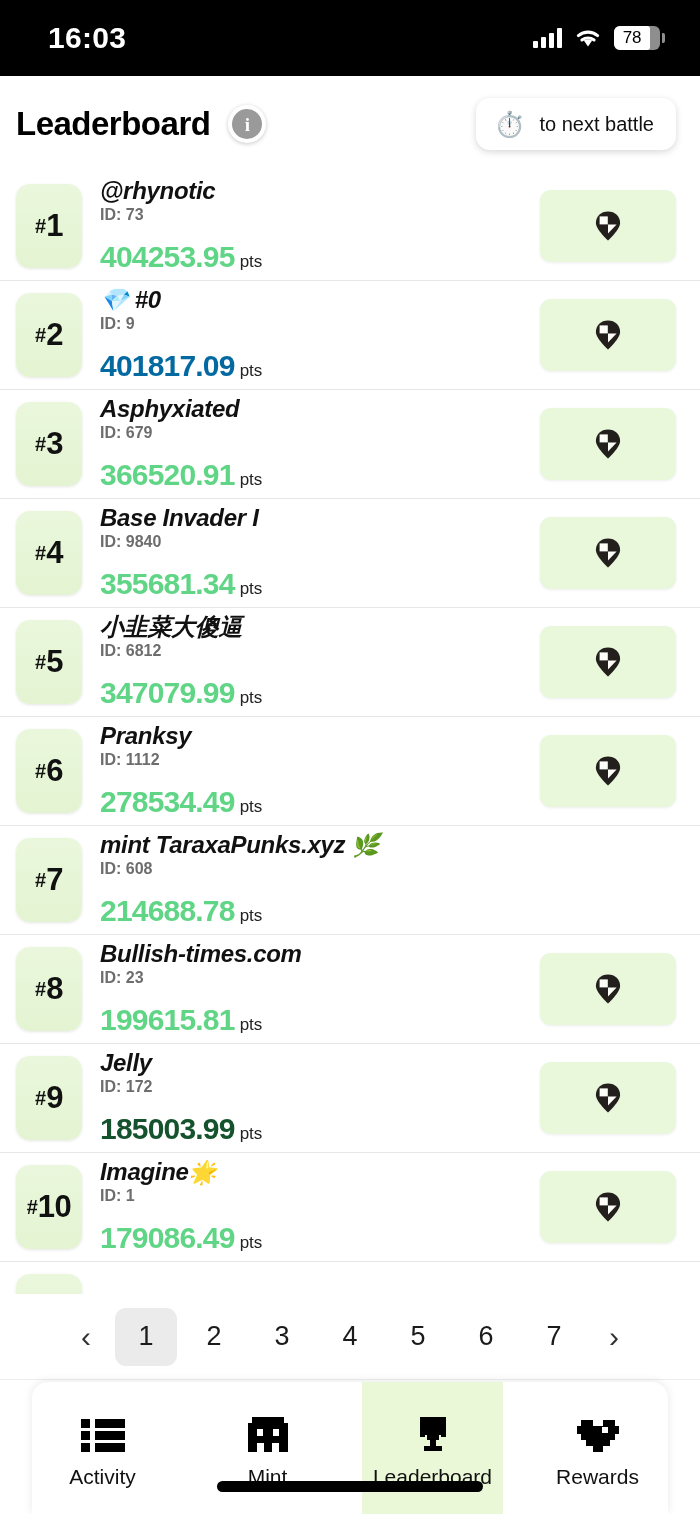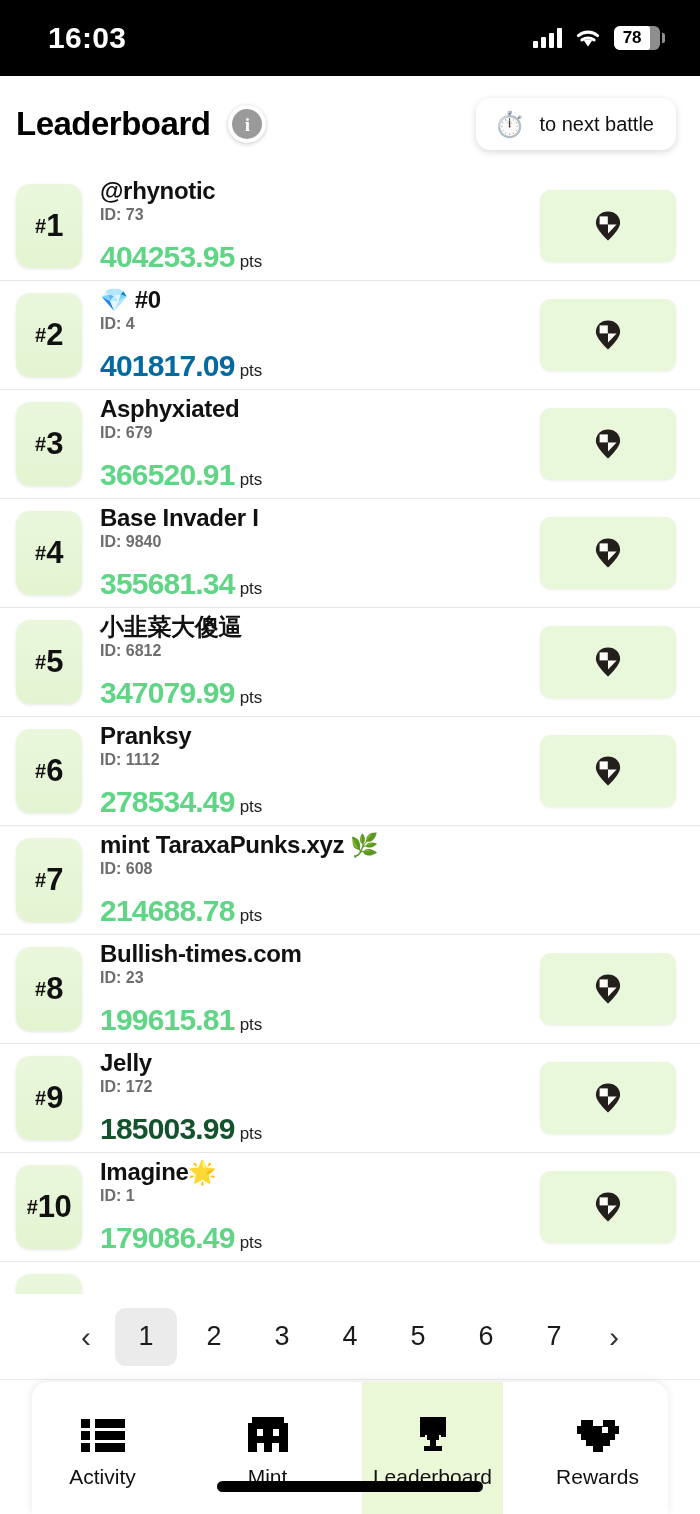--- a/index.html
+++ b/index.html
@@ -31,21 +31,21 @@
   .batt::after{
     content:""; position:absolute; right:-5px; top:7px;
     width:3px; height:10px; background:#8e8e8e; border-radius:0 2px 2px 0;
   }
   .batt-fill{
     position:absolute; left:0; top:0; bottom:0; width:36px;
     background:#fff; border-radius:6px 3px 3px 6px;
   }
   .batt-num{
     position:relative; z-index:2; width:36px; text-align:center;
-    font-size:17px; font-weight:700; color:#000; letter-spacing:-0.3px;
+    font-size:17px; font-weight:400; color:#000; letter-spacing:-0.3px;
   }
 
   
   .header{
     height:96px; display:flex; align-items:center;
     padding:0 24px 0 16px; background:#fff;
   }
   .title{ font-size:33px; font-weight:700; color:#000; letter-spacing:-0.5px;}
   .info-icon{
     width:38px; height:38px; border-radius:50%;
@@ -76,21 +76,21 @@
     background:#e8f6d8; background:linear-gradient(180deg,#eaf7dc,#e4f4d2);
     box-shadow:0 1px 3px rgba(0,0,0,.10);
     display:flex; align-items:center; justify-content:center;
     color:#111;
   }
   .rank .h{ font-size:20px; font-weight:700; }
   .rank .n{ font-size:31px; font-weight:800; letter-spacing:-0.5px; }
   .meta{ flex:1 1 auto; padding-left:18px; min-width:0; }
   .uname{
     font-size:24px; font-weight:700; color:#111; letter-spacing:-0.3px;
-    white-space:nowrap; line-height:1.12;
+    white-space:nowrap; line-height:1.12;font-style:italic;
   }
   .uname .emo{ font-size:23px; }
   .uid{ font-size:16px; color:#6d6d6d; margin-top:1px; line-height:1.1;font-weight:bold; }
   .pts{ margin-top:16px; white-space:nowrap; }
   .pts .v{ font-size:30px; font-weight:700; letter-spacing:-0.8px; }
   .pts .u{ font-size:17px; color:#222; margin-left:5px; }
   .badge-btn{
     flex:0 0 auto; width:136px; height:72px; border-radius:11px;
     background:#e9f7da; display:flex; align-items:center; justify-content:center;
     box-shadow:0 1px 3px rgba(0,0,0,.07); cursor:pointer;
@@ -193,21 +193,21 @@
         </span>
       </div>
     </div>
     <div class="row">
       <div class="rank">
         <span class="h">#</span>
         <span class="n">2</span>
       </div>
       <div class="meta">
         <div class="uname"><span class="emo">💎</span> <span>#0</span></div>
-        <div class="uid">ID: 4</div>
+        <div class="uid">ID: 9</div>
         <div class="pts"><span class="v" style="color:#0369a1">401817.09</span><span class="u">pts</span></div>
       </div>
       <div class="badge-btn">
         <span>
           <svg class="pin" viewBox="0 0 26 30">
             <path d="M13 0.5 C5.8 0.5 0.9 5.4 0.9 12 C0.9 18.6 13 29.5 13 29.5 C13 29.5 25.1 18.6 25.1 12 C25.1 5.4 20.2 0.5 13 0.5 Z" fill="#221f1c"></path>
             <rect x="4.6" y="5.4" width="8.2" height="8.0" fill="#fdfdf8"></rect>
             <path d="M13 13.6 L21.6 13.6 L13 22.6 Z" fill="#fdfdf8"></path>
           </svg>
         </span>

